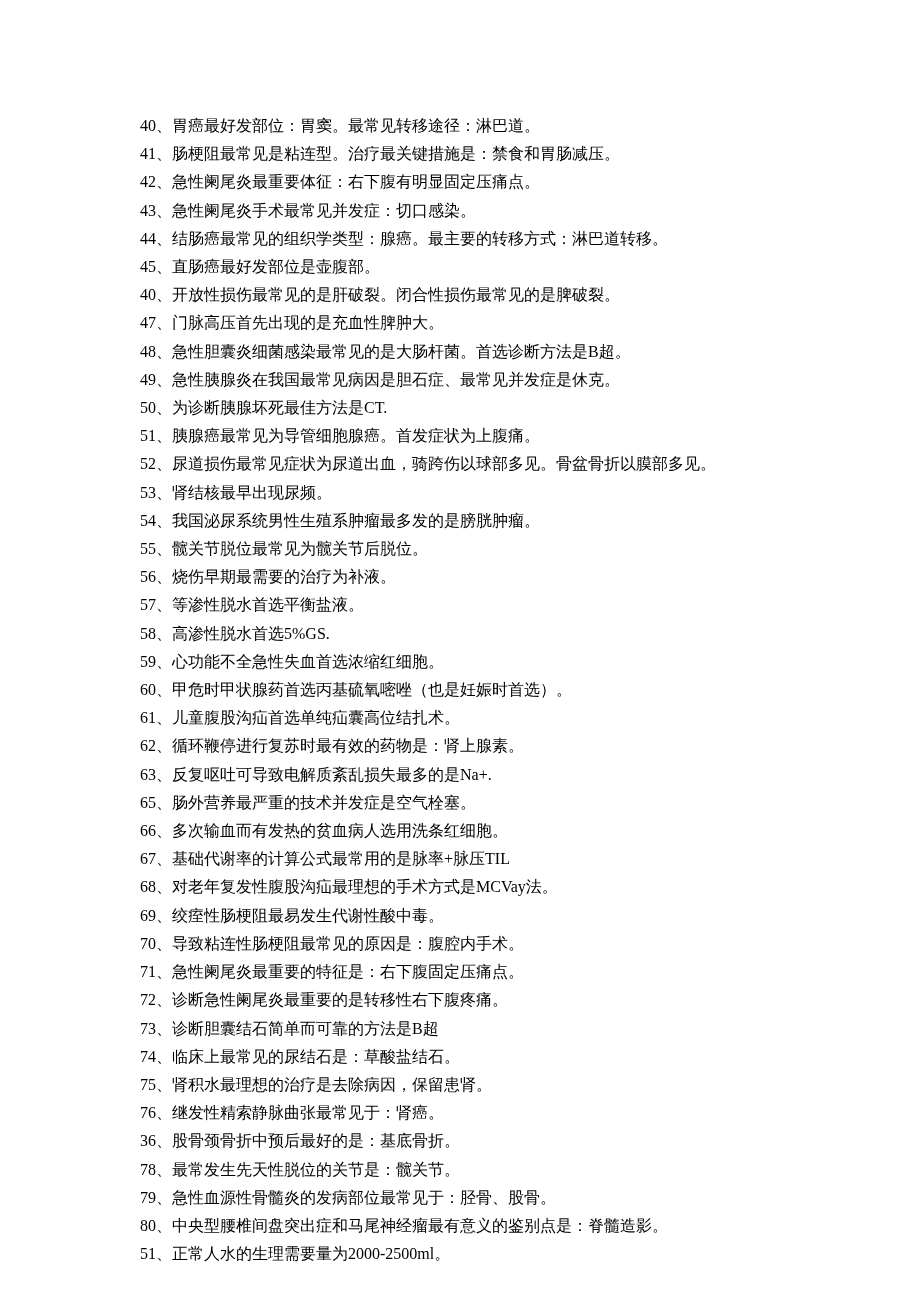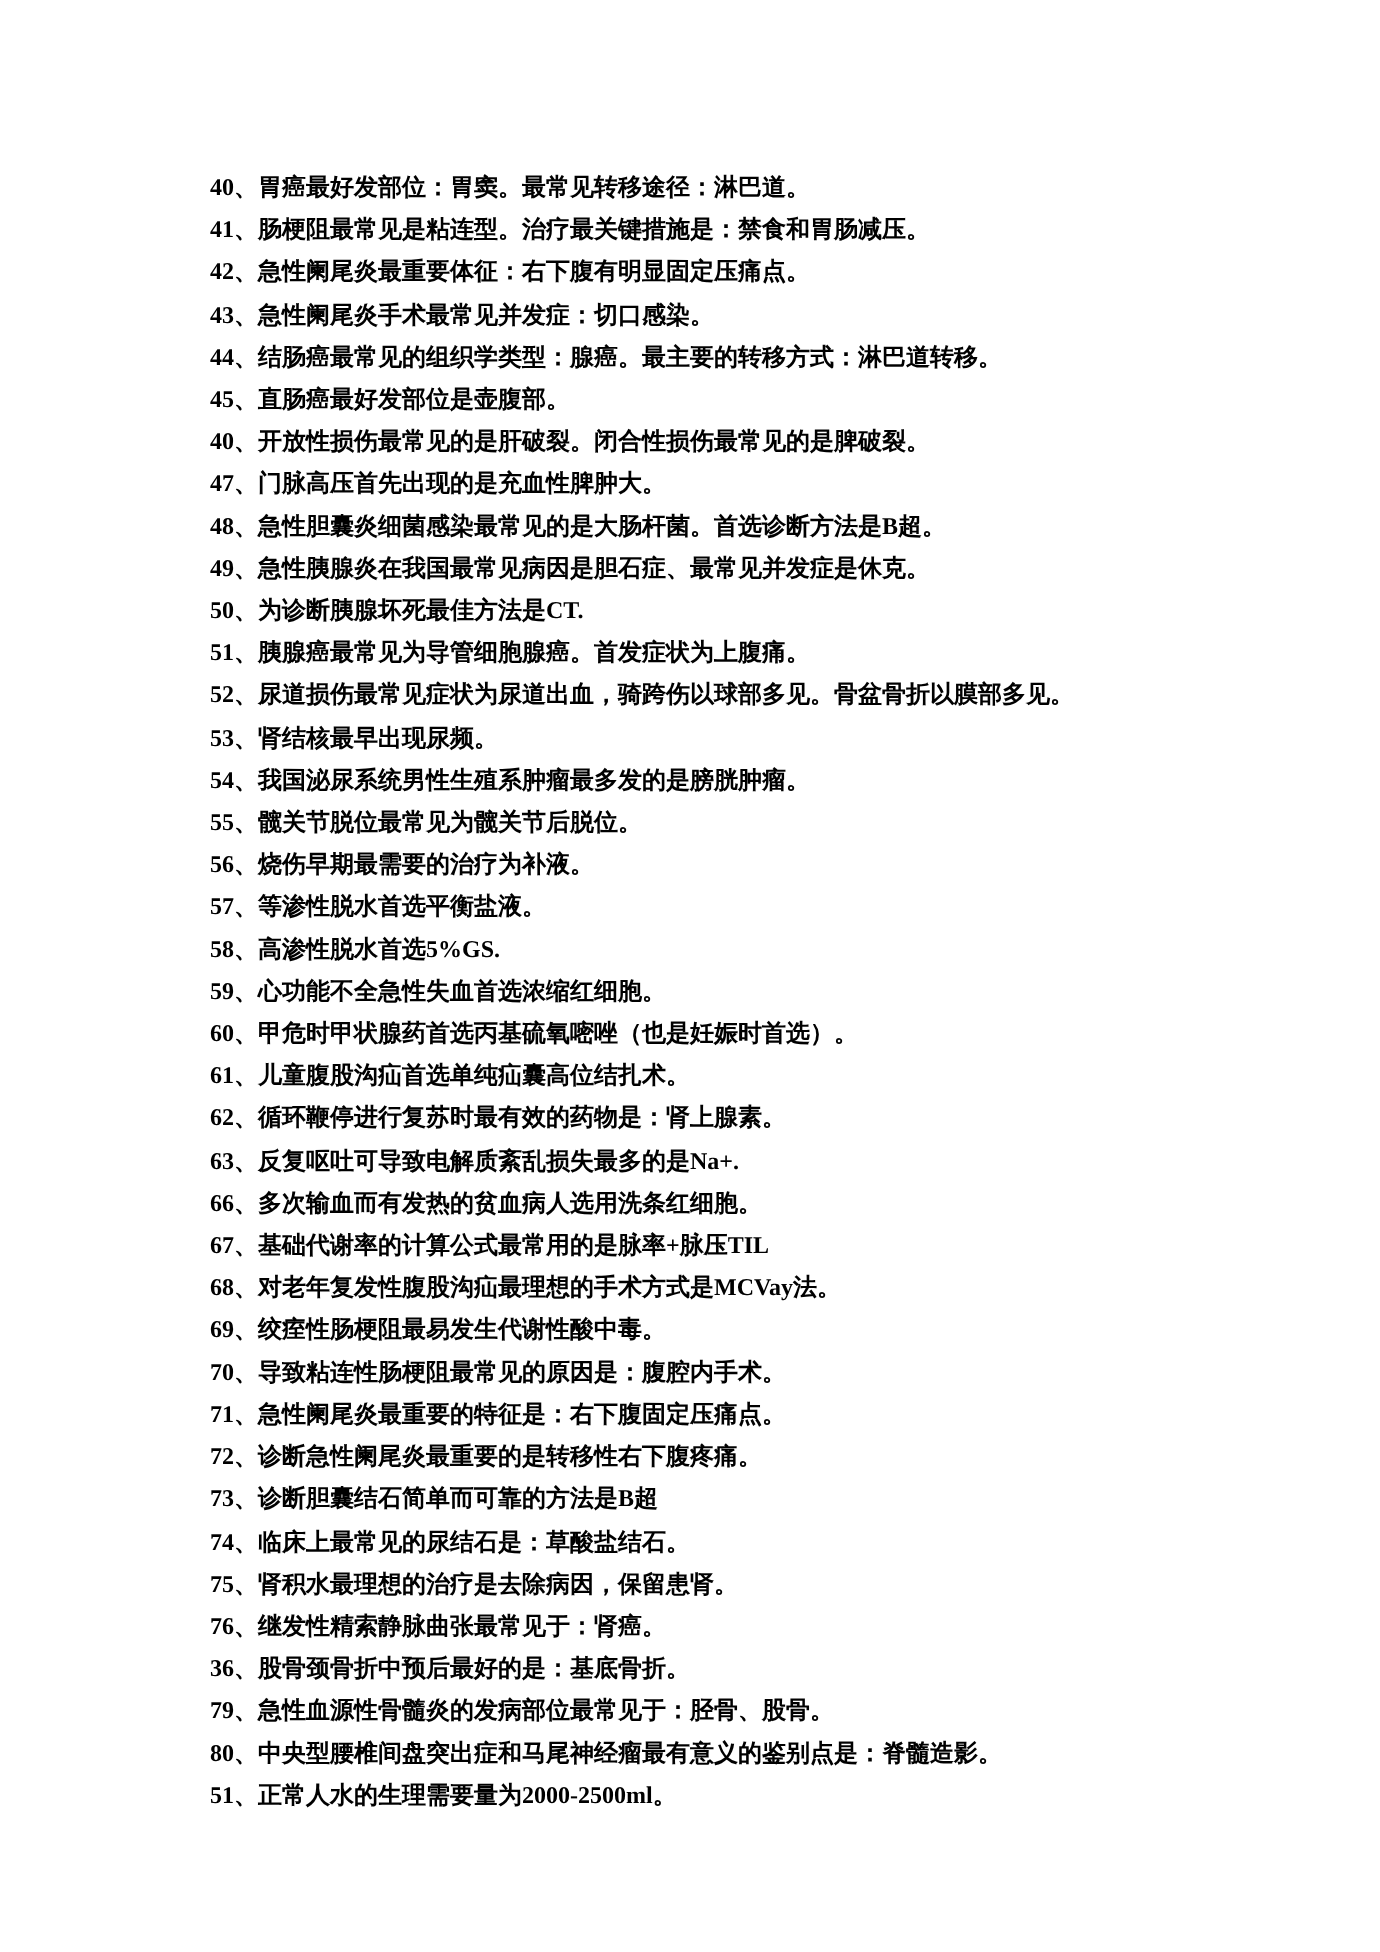--- a/index.html
+++ b/index.html
@@ -13,21 +13,20 @@
       background: #ffffff;
       font-family: "SimSun", "宋体", serif;
       padding: 112px 140px 0 140px;
     }
     .line-item {
       font-size: 16px;
       line-height: 28.2px;
       color: #000000;
       white-space: nowrap;
       letter-spacing: 0px;
-      font-weight: bold;
     }
   </style>
 </head>
 <body>
 
 <div id="content">
     <div class="line-item">40、胃癌最好发部位：胃窦。最常见转移途径：淋巴道。</div>
     <div class="line-item">41、肠梗阻最常见是粘连型。治疗最关键措施是：禁食和胃肠减压。</div>
     <div class="line-item">42、急性阑尾炎最重要体征：右下腹有明显固定压痛点。</div>
     <div class="line-item">43、急性阑尾炎手术最常见并发症：切口感染。</div>
@@ -44,28 +43,30 @@
     <div class="line-item">54、我国泌尿系统男性生殖系肿瘤最多发的是膀胱肿瘤。</div>
     <div class="line-item">55、髋关节脱位最常见为髋关节后脱位。</div>
     <div class="line-item">56、烧伤早期最需要的治疗为补液。</div>
     <div class="line-item">57、等渗性脱水首选平衡盐液。</div>
     <div class="line-item">58、高渗性脱水首选5%GS.</div>
     <div class="line-item">59、心功能不全急性失血首选浓缩红细胞。</div>
     <div class="line-item">60、甲危时甲状腺药首选丙基硫氧嘧唑（也是妊娠时首选）。</div>
     <div class="line-item">61、儿童腹股沟疝首选单纯疝囊高位结扎术。</div>
     <div class="line-item">62、循环鞭停进行复苏时最有效的药物是：肾上腺素。</div>
     <div class="line-item">63、反复呕吐可导致电解质紊乱损失最多的是Na+.</div>
+    <div class="line-item">65、肠外营养最严重的技术并发症是空气栓塞。</div>
     <div class="line-item">66、多次输血而有发热的贫血病人选用洗条红细胞。</div>
     <div class="line-item">67、基础代谢率的计算公式最常用的是脉率+脉压TIL</div>
     <div class="line-item">68、对老年复发性腹股沟疝最理想的手术方式是MCVay法。</div>
     <div class="line-item">69、绞痓性肠梗阻最易发生代谢性酸中毒。</div>
     <div class="line-item">70、导致粘连性肠梗阻最常见的原因是：腹腔内手术。</div>
     <div class="line-item">71、急性阑尾炎最重要的特征是：右下腹固定压痛点。</div>
     <div class="line-item">72、诊断急性阑尾炎最重要的是转移性右下腹疼痛。</div>
     <div class="line-item">73、诊断胆囊结石简单而可靠的方法是B超</div>
     <div class="line-item">74、临床上最常见的尿结石是：草酸盐结石。</div>
     <div class="line-item">75、肾积水最理想的治疗是去除病因，保留患肾。</div>
     <div class="line-item">76、继发性精索静脉曲张最常见于：肾癌。</div>
     <div class="line-item">36、股骨颈骨折中预后最好的是：基底骨折。</div>
+    <div class="line-item">78、最常发生先天性脱位的关节是：髋关节。</div>
     <div class="line-item">79、急性血源性骨髓炎的发病部位最常见于：胫骨、股骨。</div>
     <div class="line-item">80、中央型腰椎间盘突出症和马尾神经瘤最有意义的鉴别点是：脊髓造影。</div>
     <div class="line-item">51、正常人水的生理需要量为2000-2500ml。</div>
   </div>
 
 </body></html>

